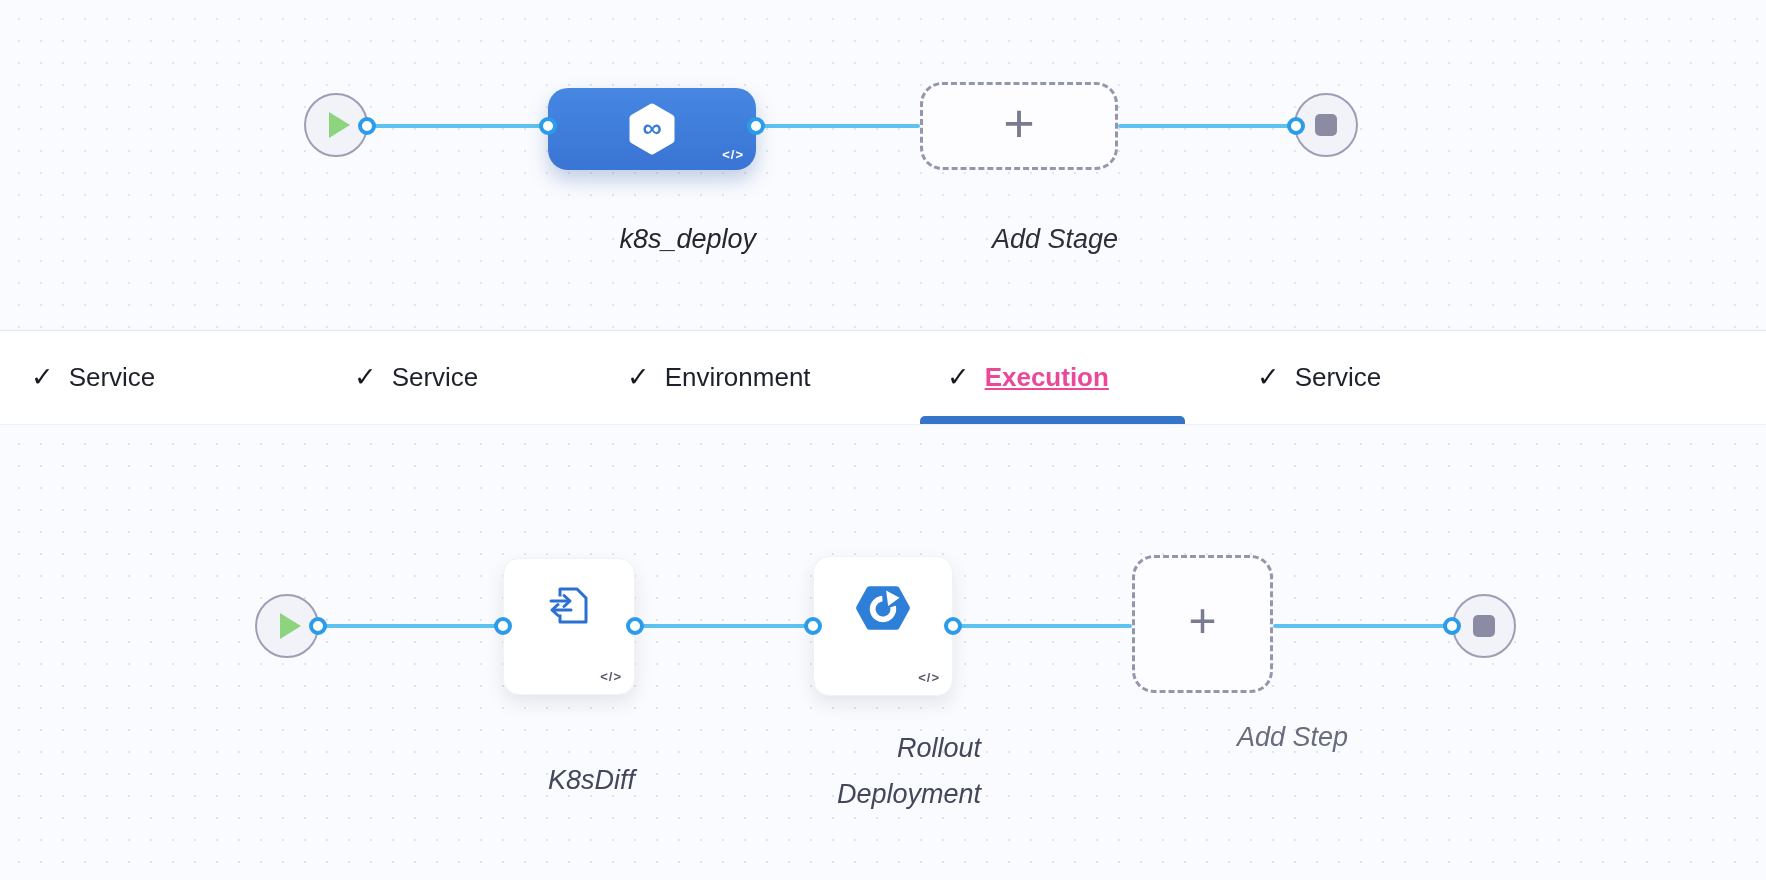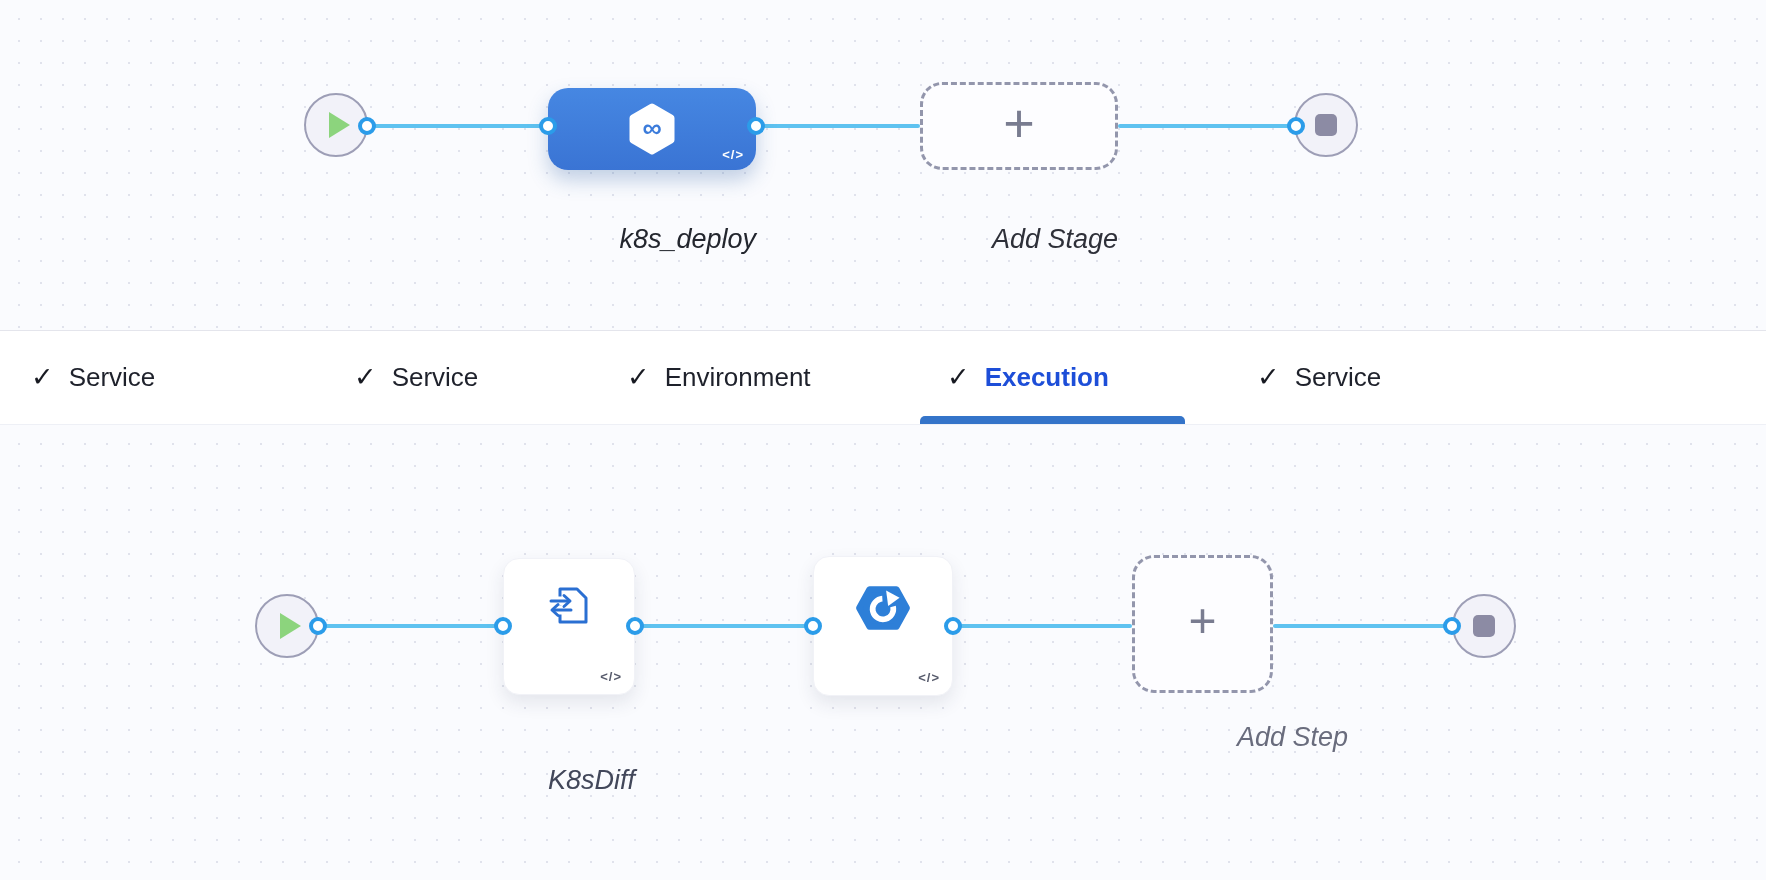--- a/index.html
+++ b/index.html
@@ -49,21 +49,21 @@
   .add-stage-label { color: #2e3039; }
   .add-step-label { color: #696c7d; }
 
   
   .tabbar { position: relative; height: 95px; background: #ffffff;
     border-top: 1px solid #e4e5ec; border-bottom: 1px solid #eef0f6; z-index: 5; }
   .tab { position: absolute; top: 0; height: 100%; display: flex; align-items: center;
     gap: 15px; cursor: pointer; }
   .tab-check { font-size: 27px; font-weight: 700; color: #181a22; line-height: 1; }
   .tab-label { font-size: 26px; color: #1e212b; }
-  .tab.active .tab-label { font-weight: 700; color: #1d4ed8; }
+  .tab.active .tab-label { font-weight: 700; color: #ec4899; text-decoration: underline; }
   .tab-underline { position: absolute; bottom: 0; left: 920px; width: 265px; height: 8px;
     background: #3474c9; border-radius: 5px 5px 0 0; }
 
   svg { display: block; }
 </style>
 </head>
 <body>
 
 <div class="screen">
 
@@ -172,16 +172,17 @@
     </div>
 
     <span class="port" style="left:309px; top:192px;"></span>
     <span class="port" style="left:494px; top:192px;"></span>
     <span class="port" style="left:626px; top:192px;"></span>
     <span class="port" style="left:804px; top:192px;"></span>
     <span class="port" style="left:944px; top:192px;"></span>
     <span class="port" style="left:1443px; top:192px;"></span>
 
     <div class="node-label step-label" style="left:503px; top:300px; width:132px;margin-top:32px;">K8sDiff</div>
+    <div class="node-label step-label" style="left:785px; top:300px; width:196px;">Rollout Deployment</div>
     <div class="node-label add-step-label" style="left:1188px; top:297px; width:160px;">Add Step</div>
   </section>
 
 </div>
 
 </body></html>

